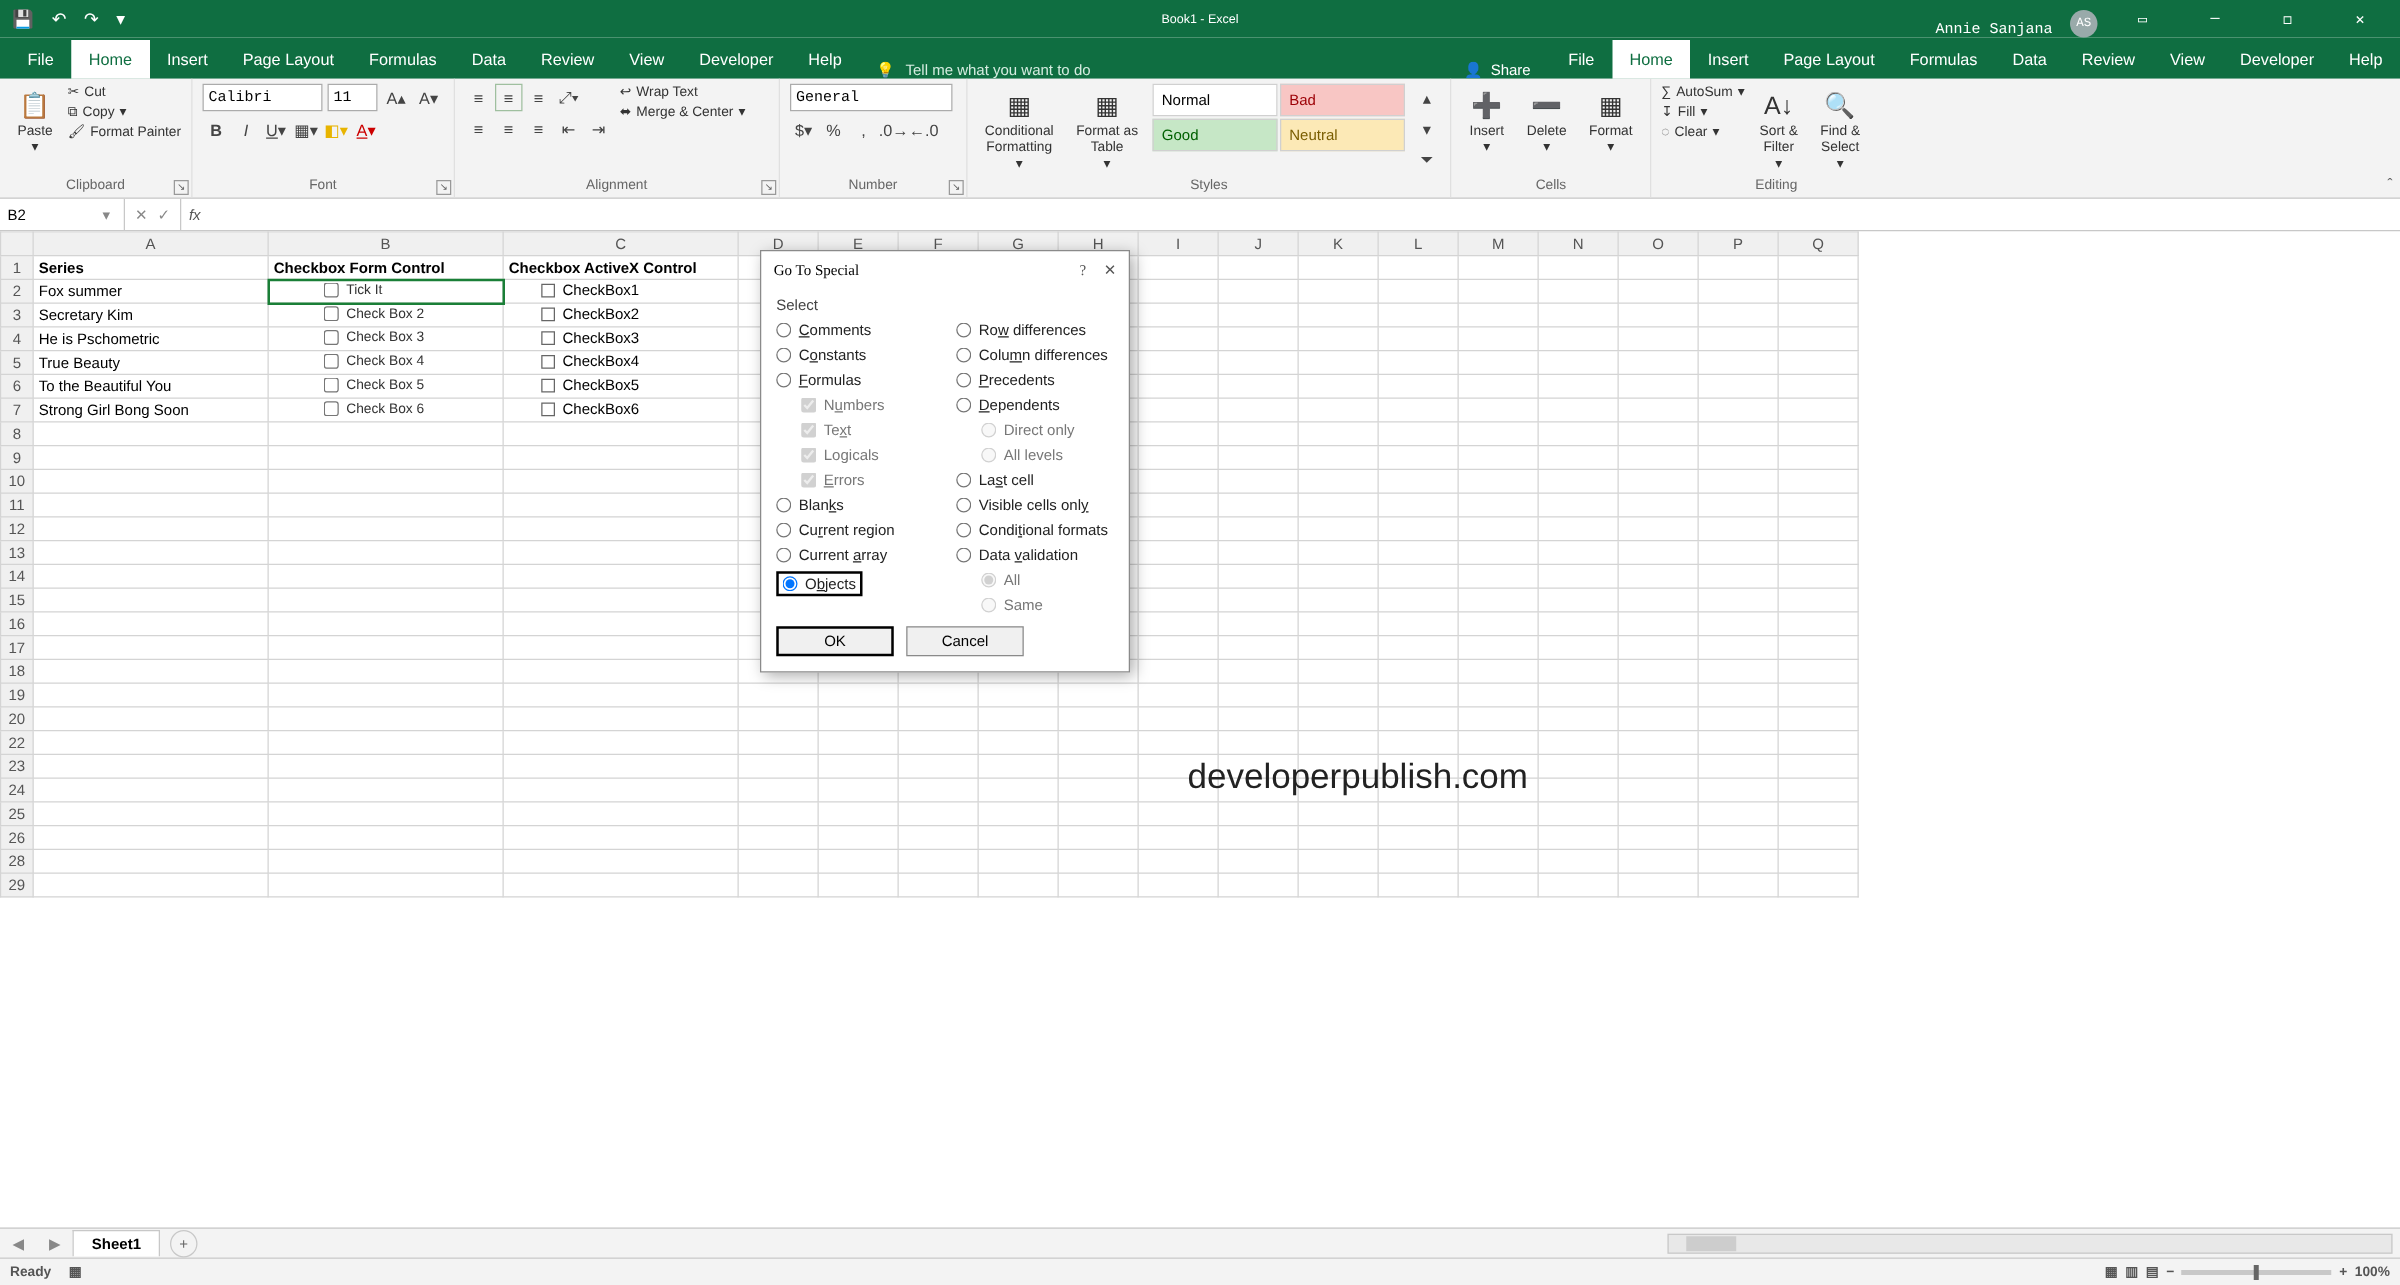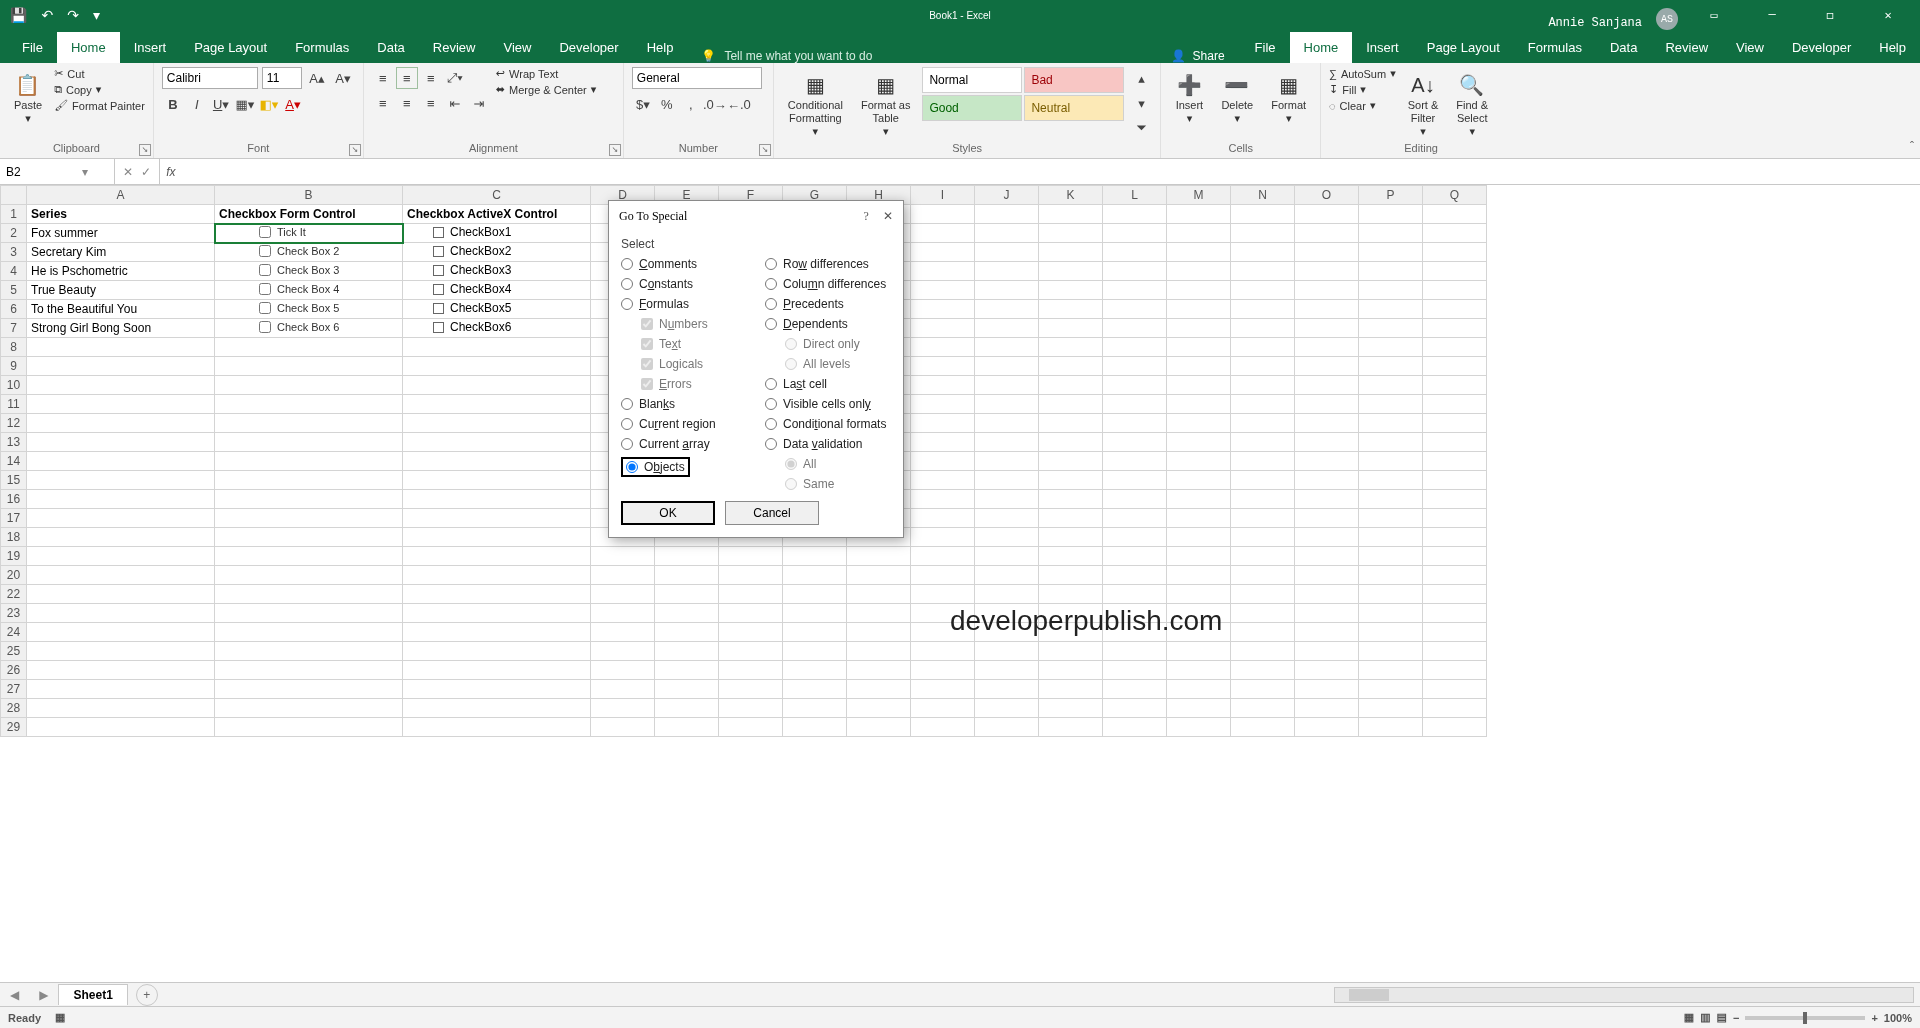--- a/index.html
+++ b/index.html
@@ -28,32 +28,32 @@
 
 .ribbon { background:#f3f3f3; border-bottom:1px solid #c8c8c8; height:96px; display:flex; }
 .group { border-right:1px solid #e0e0e0; padding:4px 8px 2px; display:flex; flex-direction:column; justify-content:space-between; position:relative; }
 .group-body { display:flex; align-items:flex-start; gap:6px; flex:1; }
 .group-label { text-align:center; font-size:11px; color:#666; padding-bottom:2px; position:relative; }
 .dlg-launcher { position:absolute; right:2px; bottom:2px; width:12px; height:12px; border:1px solid #999; font-size:8px; line-height:10px; text-align:center; color:#666; }
 .big-btn { display:flex; flex-direction:column; align-items:center; justify-content:center; font-size:11px; color:#333; padding:4px 6px; text-align:center; line-height:13px; }
 .big-btn .ico { width:28px; height:28px; display:flex; align-items:center; justify-content:center; font-size:20px; }
 .stack { display:flex; flex-direction:column; gap:3px; font-size:11px; color:#333; }
 .stack .row { display:flex; align-items:center; gap:4px; white-space:nowrap; }
-select.fake, input.fake { border:1px solid #ababab; background:#fff; font-size:12px; height:22px; padding:0 4px; }
+select.fake, input.fake { border:1px solid #ababab; background:#fff; font-size:12px; height:22px; padding:0 4px;font-family:Liberation Mono, monospace; }
 .btnrow { display:flex; gap:2px; }
 .sq { width:22px; height:22px; border:1px solid transparent; display:flex; align-items:center; justify-content:center; font-size:13px; color:#444; }
 .style-cell { width:100px; height:26px; border:1px solid #d0d0d0; display:flex; align-items:center; padding:0 6px; font-size:12px; }
 .style-normal{background:#fff;}
 .style-bad{background:#f8c6c4;color:#9c0006;}
 .style-good{background:#c6e7c6;color:#006100;}
 .style-neutral{background:#fce9b6;color:#7a5d00;}
 
 
 .formula-bar { height:26px; border-bottom:1px solid #c8c8c8; display:flex; align-items:stretch; }
-.name-box { width:115px; border-right:1px solid #c8c8c8; display:flex; align-items:center; }
+.name-box { width:100px; border-right:1px solid #c8c8c8; display:flex; align-items:center; }
 .name-box input { border:none; width:78px; padding-left:6px; font-size:12px; }
 .fx-btns { display:flex; align-items:center; gap:8px; padding:0 8px; color:#888; border-right:1px solid #c8c8c8; }
 .fx-label { padding:0 6px; font-style:italic; color:#555; display:flex; align-items:center; }
 .formula-input { flex:1; border:none; padding-left:6px; }
 
 
 .sheet-area { position:relative; height:calc(1028px - 30px - 33px - 96px - 26px - 24px - 22px); overflow:hidden; }
 .grid { border-collapse:collapse; table-layout:fixed; }
 .grid th, .grid td { border:1px solid #d4d4d4; font-size:12px; height:19px; padding:0 4px; text-align:left; background:#fff; }
 .grid th { background:#f0f0f0; text-align:center; font-weight:normal; color:#555; }
@@ -829,40 +829,20 @@
           <td class=""></td>
           <td class=""></td>
           <td class=""></td>
           <td class=""></td>
           <td class=""></td>
           <td class=""></td>
           <td class=""></td>
           <td class=""></td>
         </tr>
         <tr>
-          <th class="rowh">27</th>
-          <td class=""></td>
-          <td class=""></td>
-          <td class=""></td>
-          <td class=""></td>
-          <td class=""></td>
-          <td class=""></td>
-          <td class=""></td>
-          <td class=""></td>
-          <td class=""></td>
-          <td class=""></td>
-          <td class=""></td>
-          <td class=""></td>
-          <td class=""></td>
-          <td class=""></td>
-          <td class=""></td>
-          <td class=""></td>
-          <td class=""></td>
-        </tr>
-        <tr>
           <th class="rowh">28</th>
           <td class=""></td>
           <td class=""></td>
           <td class=""></td>
           <td class=""></td>
           <td class=""></td>
           <td class=""></td>
           <td class=""></td>
           <td class=""></td>
           <td class=""></td>

